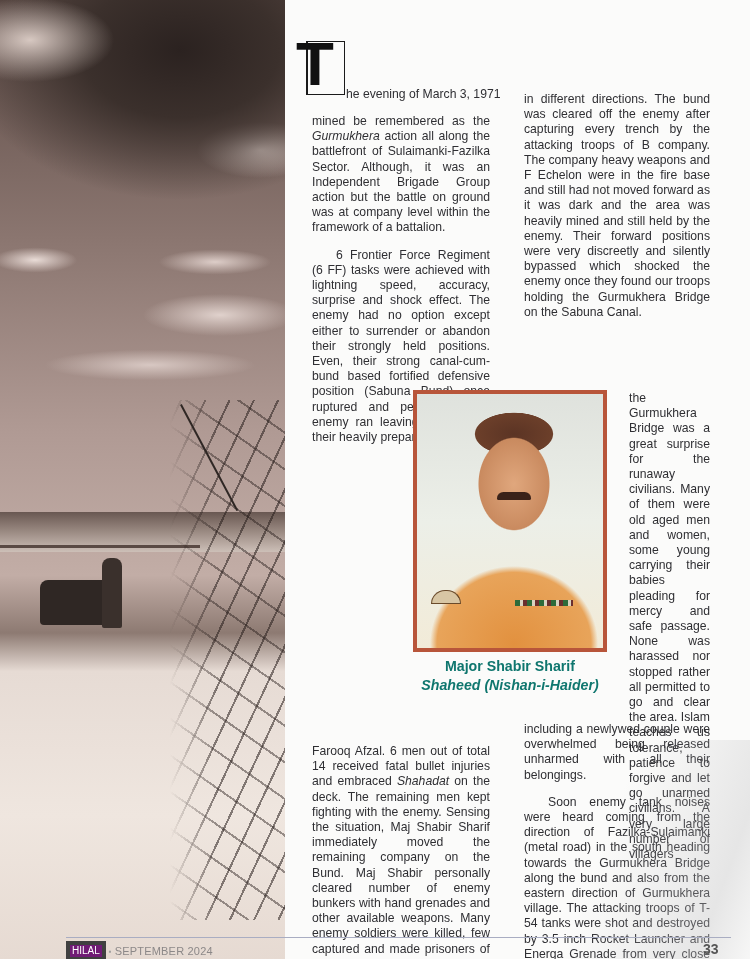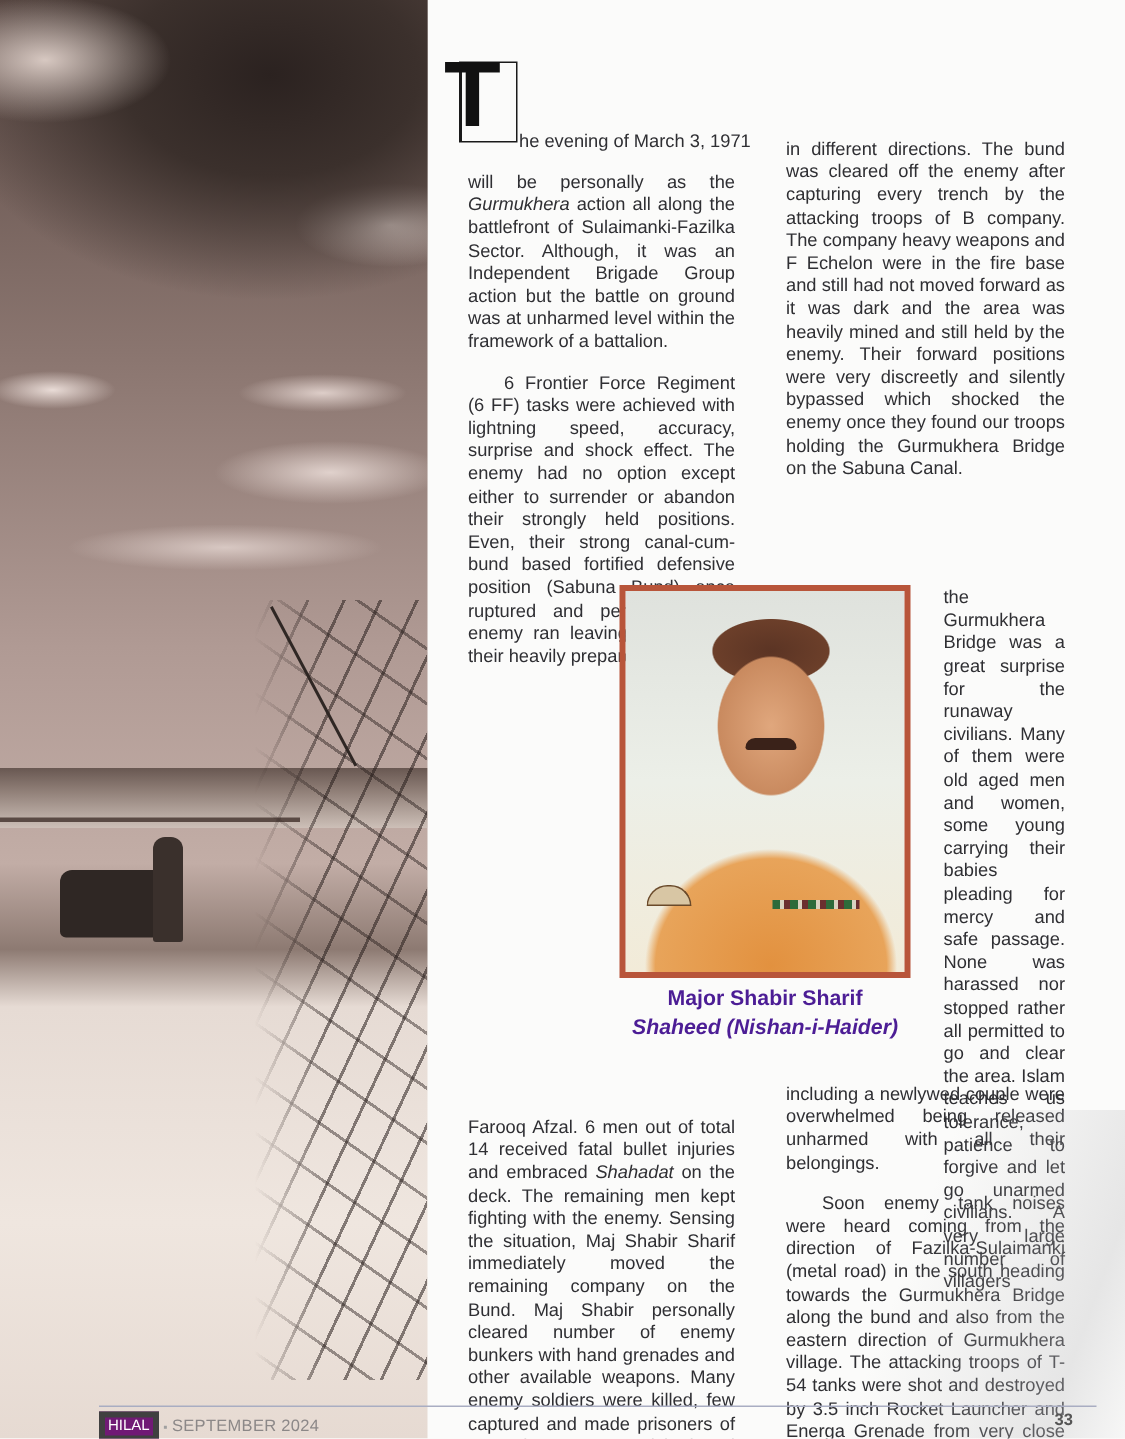--- a/index.html
+++ b/index.html
@@ -42,30 +42,30 @@
   .lead{position:absolute;left:346px;top:87px;font-size:12.2px;line-height:15.2px;color:#2f2f33;width:156px;}
 
   .portrait{position:absolute;left:413px;top:390px;width:194px;height:262px;border:4px solid #b8553a;box-sizing:border-box;
     background:radial-gradient(ellipse 50px 65px at 97px 90px,#e0a77d 0%,#c98a5f 70%,rgba(0,0,0,0) 72%),
       radial-gradient(ellipse 55px 30px at 97px 40px,#5b3424 0%,#6c3f2a 70%,rgba(0,0,0,0) 72%),
       radial-gradient(ellipse 140px 130px at 97px 250px,#e2913f 0%,#e8a45a 55%,rgba(0,0,0,0) 60%),
       linear-gradient(180deg,#dfe2dd 0%,#ecefe8 50%,#f2ebd8 100%);}
   .portrait .mustache{position:absolute;left:80px;top:98px;width:34px;height:8px;background:#3a2219;border-radius:8px 8px 2px 2px;}
   .portrait .ribbon{position:absolute;left:98px;top:206px;width:58px;height:6px;background:repeating-linear-gradient(90deg,#2d6b3a 0 5px,#d9d3c0 5px 8px,#6b2f2f 8px 12px);}
   .portrait .wings{position:absolute;left:14px;top:196px;width:28px;height:12px;border-radius:14px 14px 0 0;background:#d8c6a4;border:1px solid #6a4a2a;}
-  .caption{position:absolute;left:413px;width:194px;text-align:center;color:#4c1d95;}
+  .caption{position:absolute;left:413px;width:194px;text-align:center;color:#0f766e;}
   .cap1{top:658px;font-weight:bold;font-size:14.2px;}
   .cap2{top:677px;font-weight:bold;font-style:italic;font-size:14.2px;}
 
   .footer-line{position:absolute;left:66px;top:937px;width:665px;height:1px;background:#a9adc2;}
   .footer-brand{position:absolute;left:66px;top:941px;display:flex;align-items:center;gap:3px;}
   .footer-brand .logo{background:#701a75;color:#fff;font-weight:normal;font-size:10px;line-height:12px;padding:0 2px;border:4px solid #404040;}
   .footer-brand .sep{color:#a0a0a0;font-size:8px;}
   .footer-brand .date{color:#8c8888;font-size:11px;letter-spacing:0.2px;}
-  .pageno{position:absolute;left:703px;top:941px;font-weight:bold;font-size:11px;color:#555;}
+  .pageno{position:absolute;left:703px;top:941px;font-weight:bold;font-size:14px;color:#555;}
   .shade{position:absolute;left:560px;top:740px;width:190px;height:219px;background:linear-gradient(110deg,rgba(255,255,255,0) 30%,rgba(190,190,192,0.35) 80%,rgba(230,230,232,0.2));pointer-events:none;}
 </style>
 </head>
 <body>
 
 <div class="photo">
   <div class="horizon"></div>
   <div class="fence"></div>
   <div class="cart"></div>
   <div class="man"></div>
@@ -74,21 +74,21 @@
 </div>
 
 <div class="dropcap">
   <div class="box"></div>
   <div class="t">T</div>
 </div>
 
 <div class="lead">he evening of March 3, 1971</div>
 
 <div class="col c1" style="top:102px;">
-  <p><span>will be personally as the </span><i>Gurmukhera</i><span> action all along the battlefront of Sulaimanki-Fazilka Sector. Although, it was an Independent Brigade Group action but the battle on ground was at unharmed level within the framework of a battalion.</span></p>
+  <p><span>mined be remembered as the </span><i>Gurmukhera</i><span> action all along the battlefront of Sulaimanki-Fazilka Sector. Although, it was an Independent Brigade Group action but the battle on ground was at company level within the framework of a battalion.</span></p>
   <p class="ind">6 Frontier Force Regiment (6 FF) tasks were achieved with lightning speed, accuracy, surprise and shock effect. The enemy had no option except either to surrender or abandon their strongly held positions. Even, their strong canal-cum-bund based fortified defensive position (Sabuna Bund) once ruptured and penetrated, the enemy ran leaving all intact in their heavily prepared position</p>
 </div>
 
 <div class="col c1b" style="top:379px;">
 </div>
 
 <div class="col c1c" style="top:732px;">
   <p><span>Farooq Afzal. 6 men out of total 14 received fatal bullet injuries and embraced </span><i>Shahadat</i><span> on the deck. The remaining men kept fighting with the enemy. Sensing the situation, Maj Shabir Sharif immediately moved the remaining company on the Bund. Maj Shabir personally cleared number of enemy bunkers with hand grenades and other available weapons. Many enemy soldiers were killed, few captured and made prisoners of war. The enemy panicked and started running</span></p>
 </div>
 

